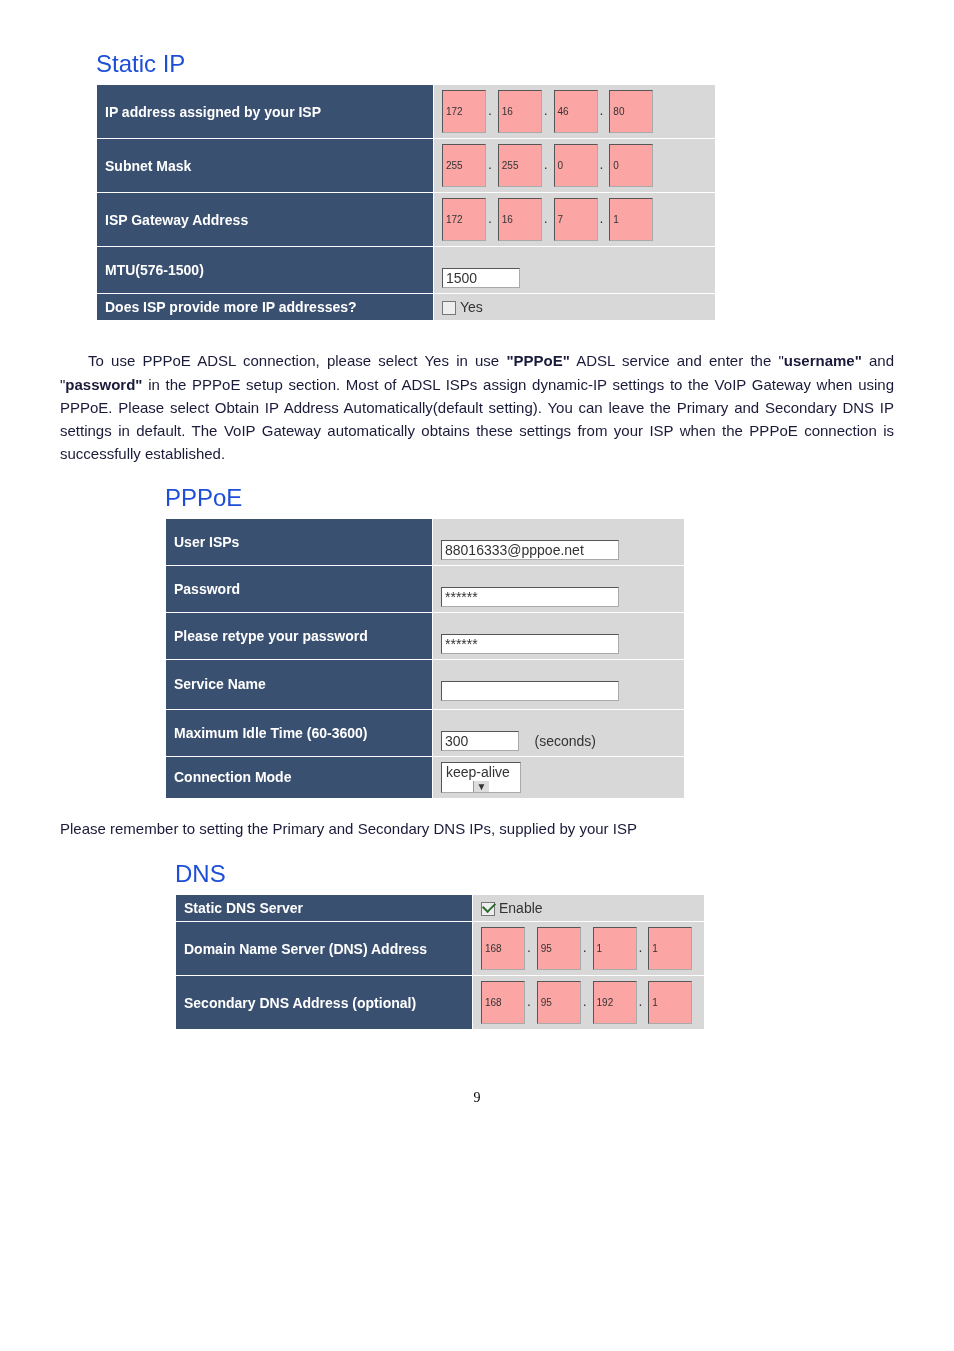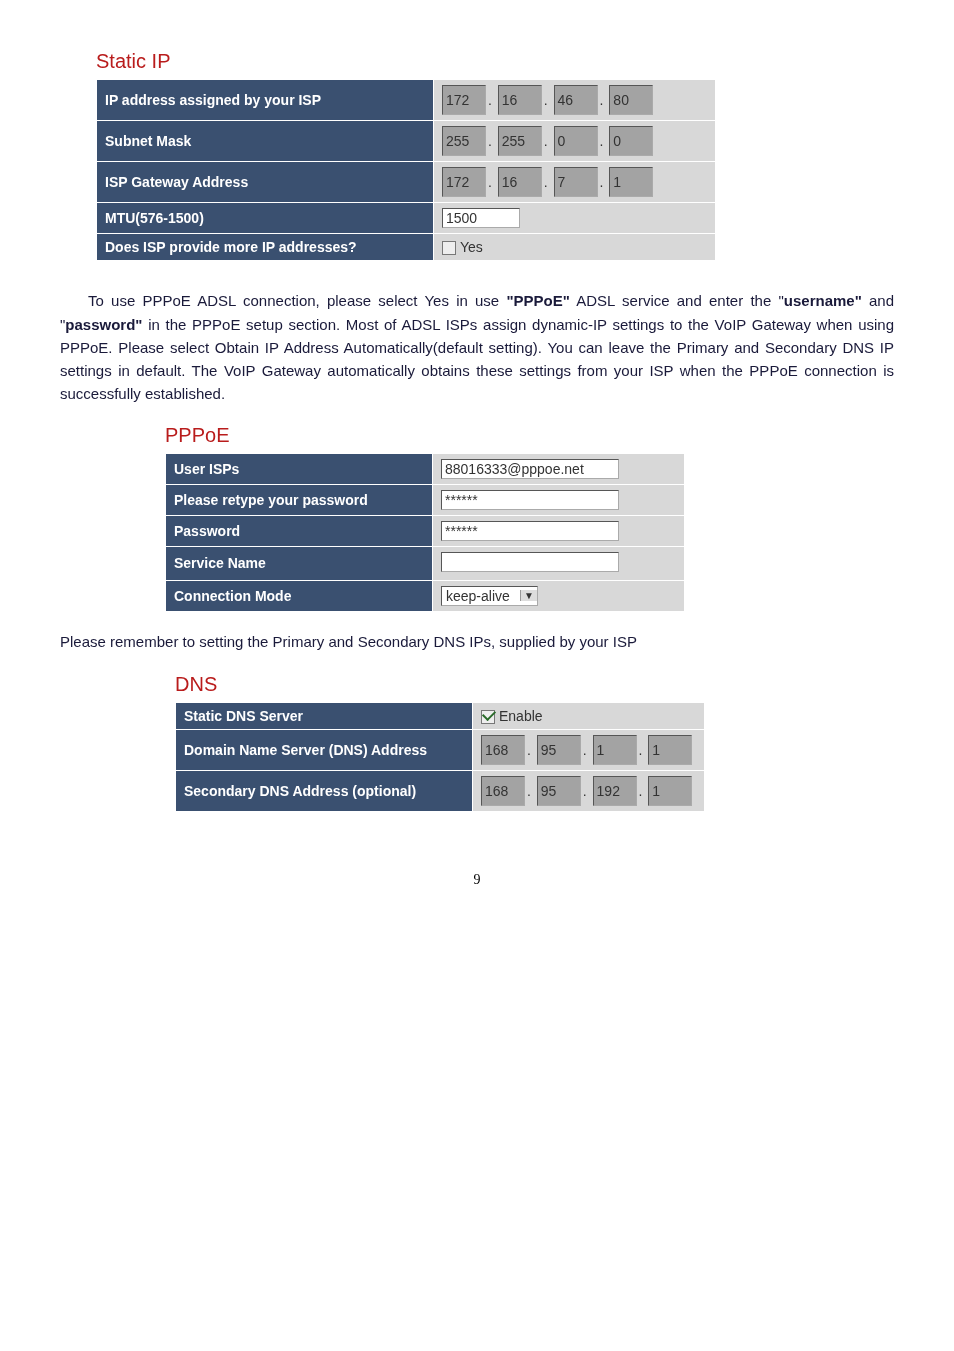--- a/index.html
+++ b/index.html
@@ -6,22 +6,22 @@
     margin: 0;
     padding: 40px 60px;
     font-family: Verdana, Geneva, sans-serif;
     font-size: 15px;
     color: #1a1a3a;
     background: #fff;
     width: 834px;
   }
   .section-title {
     font-family: Arial, sans-serif;
-    font-size: 20px;
-    color: #b91c1c;
+    font-size: 24px;
+    color: #1d4ed8;
     margin: 10px 0 6px 0;
     font-weight: normal;
   }
   table.cfg {
     border-collapse: collapse;
     background: #ccc;
     font-family: Arial, sans-serif;
     font-size: 14px;
   }
   table.cfg td {
@@ -33,38 +33,39 @@
     background: #3a5070;
     color: #fff;
     font-weight: bold;
   }
   table.cfg td.val {
     background: #d8d8d8;
     color: #333;
   }
   .ipbox {
     display: inline-block;
-    background: #a3a3a3;
+    background: #fca5a5;
     border: 1px inset #aaa;
     width: 36px;
-    padding: 6px 3px;
-    font-family: Arial, sans-serif;
-    font-size: 14px;
+    padding: 15px 3px;
+    font-family: Arial, sans-serif;
+    font-size: 10px;
     color: #333;
   }
   .txtbox {
     display: inline-block;
     background: #fff;
     border: 1px inset #aaa;
     width: 170px;
     padding: 1px 3px;
     font-family: Arial, sans-serif;
     font-size: 14px;
     color: #333;
     min-height: 16px;
+    margin-top: 16px;
   }
   .txtbox.short { width: 70px; }
   .sep { display: inline-block; padding: 0 2px; color: #333; }
   .chk {
     display: inline-block;
     width: 12px;
     height: 12px;
     background: #eee;
     border: 1px solid #777;
     vertical-align: middle;
@@ -82,20 +83,21 @@
     border-bottom: 2px solid #2a6b2a;
     transform: rotate(-45deg);
   }
   .selectbox {
     display: inline-flex;
     align-items: center;
     background: #fff;
     border: 1px inset #aaa;
     font-family: Arial, sans-serif;
     font-size: 14px;
+    flex-direction: column;
   }
   .selectbox .seltext { padding: 1px 4px; min-width: 70px; }
   .selectbox .arrow {
     background: #ddd;
     border-left: 1px solid #999;
     padding: 0 3px;
     font-size: 10px;
     color: #333;
   }
   p.body {
@@ -172,30 +174,37 @@
 
 <div class="block-center2">
   <div class="section-title">PPPoE</div>
   <table class="cfg" style="width:520px">
     <tbody>
         <tr>
       <td class="label" style="width:250px">User ISPs</td>
       <td class="val"><span class="txtbox">88016333@pppoe.net</span></td>
     </tr>
     <tr>
+      <td class="label">Password</td>
+      <td class="val"><span class="txtbox">******</span></td>
+    </tr>
+    <tr>
       <td class="label">Please retype your password</td>
       <td class="val"><span class="txtbox">******</span></td>
     </tr>
     <tr>
-      <td class="label">Password</td>
-      <td class="val"><span class="txtbox">******</span></td>
-    </tr>
-    <tr>
       <td class="label">Service Name</td>
       <td class="val"><span class="txtbox"></span></td>
+    </tr>
+    <tr>
+      <td class="label">Maximum Idle Time (60-3600)</td>
+      <td class="val">
+        <span class="txtbox short">300</span>
+        &nbsp;&nbsp;&nbsp;<span>(seconds)</span>
+      </td>
     </tr>
     <tr>
       <td class="label">Connection Mode</td>
       <td class="val">
         <span class="selectbox">
           <span class="seltext">keep-alive</span>
           <span class="arrow">▼</span>
         </span>
       </td>
     </tr>

